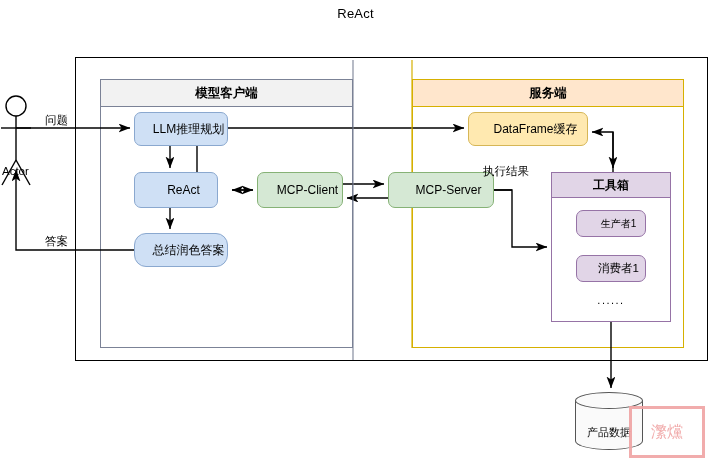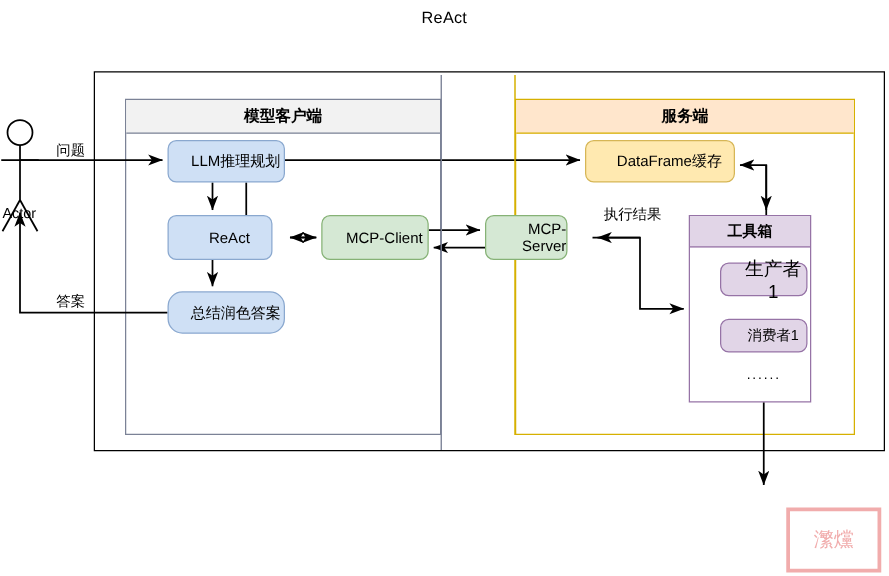--- a/index.html
+++ b/index.html
@@ -95,29 +95,29 @@
   }
   .node-purple {
     background: #e1d5e7;
     border: 1.2px solid #9673a6;
   }
 
   #n-llm     { left: 134px; top: 112px; width: 94px; height: 34px; }
   #n-react   { left: 134px; top: 172px; width: 84px; height: 36px; }
   #n-summary { left: 134px; top: 233px; width: 94px; height: 34px; border-radius: 12px; }
   #n-mcpc    { left: 257px; top: 172px; width: 86px; height: 36px; }
-  #n-mcps    { left: 388px; top: 172px; width: 66px; height: 36px; text-align: right; }
+  #n-mcps    { left: 388px; top: 172px; width: 106px; height: 36px; }
   #n-dfcache { left: 468px; top: 112px; width: 120px; height: 34px; }
-  #n-prod    { left: 576px; top: 210px; width: 70px; height: 27px; font-size: 15px; }
+  #n-prod    { left: 576px; top: 210px; width: 70px; height: 27px; font-size: 10px; }
   #n-cons    { left: 576px; top: 255px; width: 70px; height: 27px; font-size: 11.5px; }
 
   
   .toolbox {
     left: 551px; top: 172px;
-    width: 98px; height: 150px;
+    width: 120px; height: 150px;
     box-sizing: border-box;
     border: 1.2px solid #9673a6;
     background: #ffffff;
   }
   .toolbox-head {
     box-sizing: border-box;
     height: 25px; line-height: 24px;
     background: #e1d5e7;
     border-bottom: 1.2px solid #9673a6;
     text-align: center;
@@ -302,18 +302,23 @@
   <div class="abs node node-yellow" id="n-dfcache">DataFrame缓存</div>
 
   <div class="abs node node-purple" id="n-prod">生产者1</div>
   <div class="abs node node-purple" id="n-cons">消费者1</div>
 
   <div class="abs edge-label" id="lbl-question">问题</div>
   <div class="abs edge-label" id="lbl-answer">答案</div>
   <div class="abs edge-label" id="lbl-result">执行结果</div>
   <div class="abs edge-label" id="lbl-actor">Actor</div>
 
+  <div class="abs cyl">
+    <div class="cyl-body"></div>
+    <div class="cyl-top"></div>
+    <div class="cyl-label">产品数据</div>
+  </div>
 
   <div class="abs seal">
     <div class="seal-inner">瀿爣</div>
   </div>
 
 </div>
 
 </body></html>

